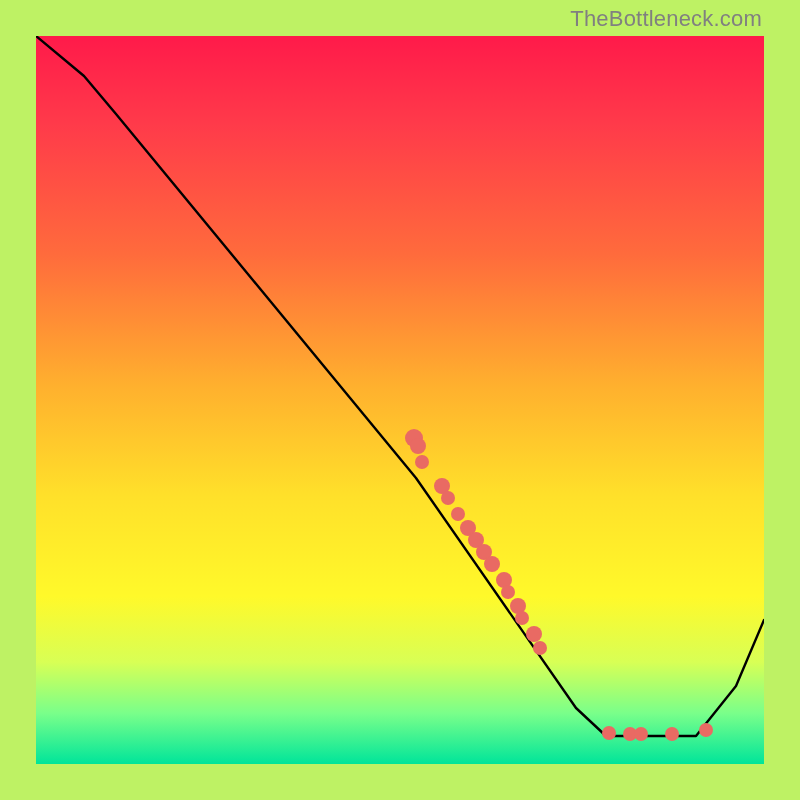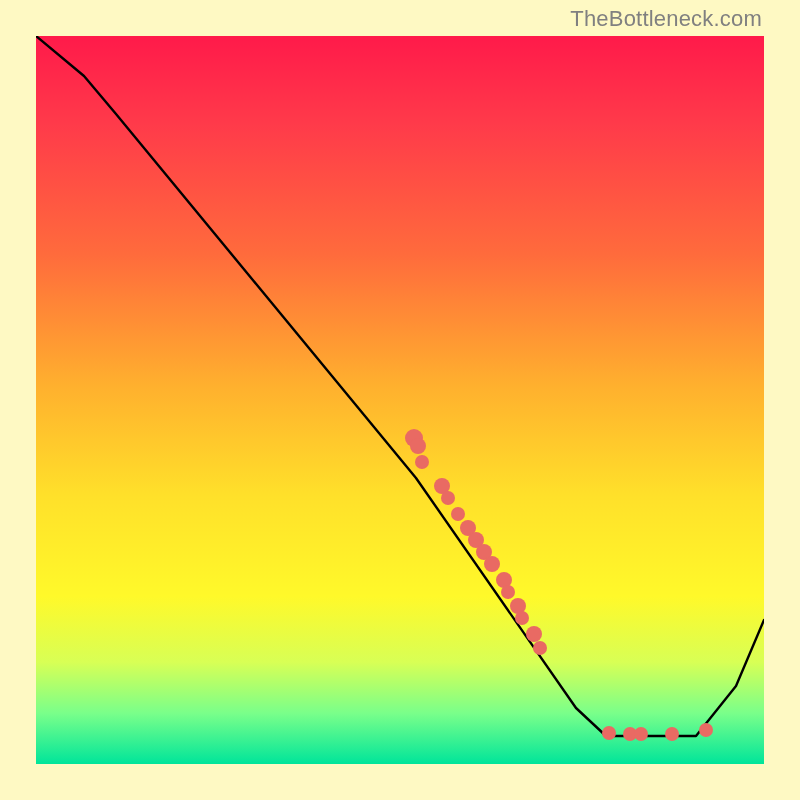--- a/index.html
+++ b/index.html
@@ -10,21 +10,21 @@
     background: #000000;
     overflow: hidden;
     font-family: Arial, Helvetica, sans-serif;
   }
   .frame {
     position: absolute;
     left: 0;
     top: 0;
     width: 800px;
     height: 800px;
-    background: #fef9c3;
+    background: #bef264;
   }
   .plot-area {
     position: absolute;
     left: 36px;
     top: 36px;
     width: 728px;
     height: 728px;
     overflow: hidden;
   }
   .gradient {

